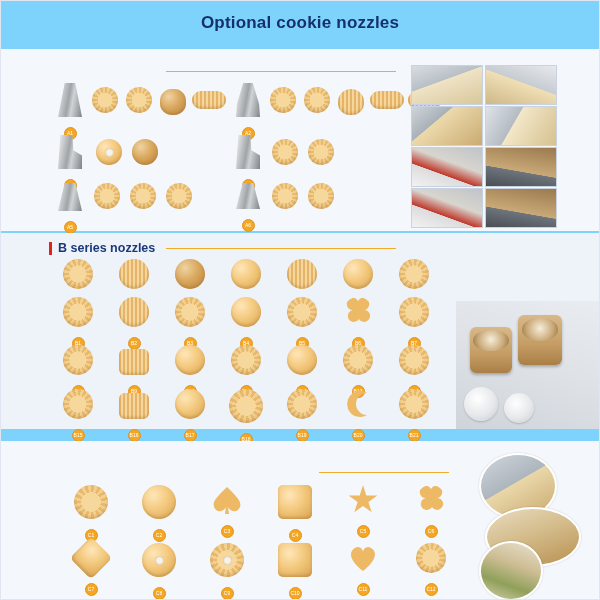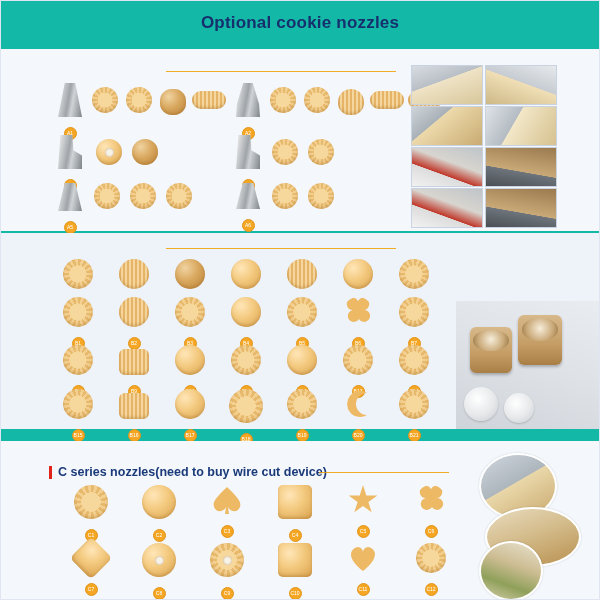--- a/index.html
+++ b/index.html
@@ -8,21 +8,21 @@
     background:#ffffff;
     font-family:"Liberation Sans", sans-serif;
     color:#1b2f6b;
     overflow:hidden;
     position:relative;
     border:1px solid #dfe6f2;
     box-sizing:border-box;
   }
   .page{
     position:absolute;inset:0;
-    background:#14b8a6;
+    background:#7dd3fc;
   }
   
   .title{
     text-align:center;
     font-size:17px;
     font-weight:bold;
     color:#16306e;
     padding-top:12px;
     letter-spacing:.2px;
   }
@@ -313,20 +313,24 @@
     </div>
   <div class="photo p5" style="left:410px;top:187px;width:70px;height:38px;">
       <div class="inner"></div>
     </div>
   <div class="photo p6" style="left:484px;top:187px;width:70px;height:38px;">
       <div class="inner"></div>
     </div>
 
   <div class="band b"></div>
 
+  <div class="section-head" style="left:48px;top:240px;">
+    <span class="bar"></span>
+    <span>B series nozzles</span>
+  </div>
   <div class="rule" style="left:165px;top:247px;width:230px;"></div>
 
   <div class="grid" style="left:60px;top:258px;">
     <div class="cell" style="left:0px;width:34px;">
         <div class="shape"><span class="ck scallop"></span></div>
       </div>
     <div class="cell" style="left:56px;width:34px;">
         <div class="shape"><span class="ck ridge" style="border-radius:50%"></span></div>
       </div>
     <div class="cell" style="left:112px;width:34px;">
@@ -382,24 +386,20 @@
       </div>
     <div class="woodblock" style="left:62px;top:14px;width:44px;height:50px;">
         <div class="face"></div>
       </div>
     <div class="mold-white" style="left:8px;top:86px;width:34px;height:34px;"></div>
     <div class="mold-white" style="left:48px;top:92px;width:30px;height:30px;"></div>
   </div>
 
   <div class="band c"></div>
 
-  <div class="section-head" style="left:48px;top:464px;">
-    <span class="bar"></span>
-    <span>C series nozzles(need to buy wire cut device)</span>
-  </div>
   <div class="rule" style="left:318px;top:471px;width:130px;"></div>
 
   <div class="grid" style="left:72px;top:484px;">
     <div class="cell" style="left:0px;width:36px;"><div class="shape"><span class="ck scallop lg"></span></div><span class="tag">C1</span></div>
     <div class="cell" style="left:68px;width:36px;"><div class="shape"><span class="ck lg"></span></div><span class="tag">C2</span></div>
     <div class="cell" style="left:136px;width:36px;"><div class="shape"><span class="ck spade"></span></div><span class="tag">C3</span></div>
     <div class="cell" style="left:204px;width:36px;"><div class="shape"><span class="ck sq lg"></span></div><span class="tag">C4</span></div>
     <div class="cell" style="left:272px;width:36px;"><div class="shape"><span class="ck star"></span></div><span class="tag">C5</span></div>
     <div class="cell" style="left:340px;width:36px;"><div class="shape"><span class="ck clover"></span></div><span class="tag">C6</span></div>
   </div>

